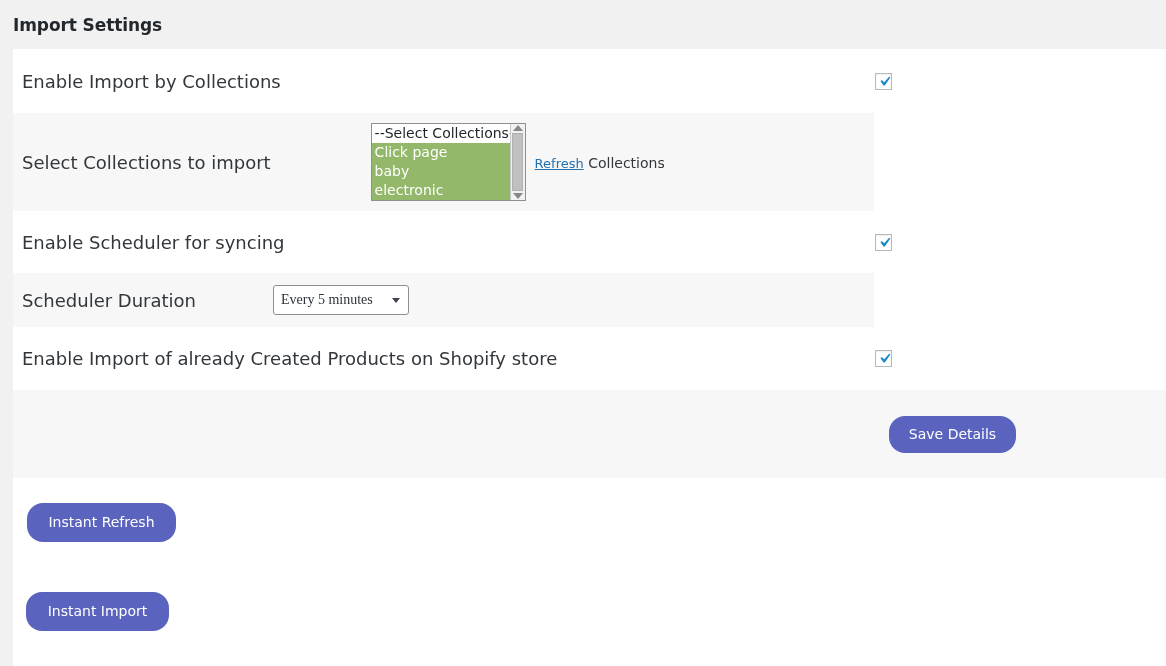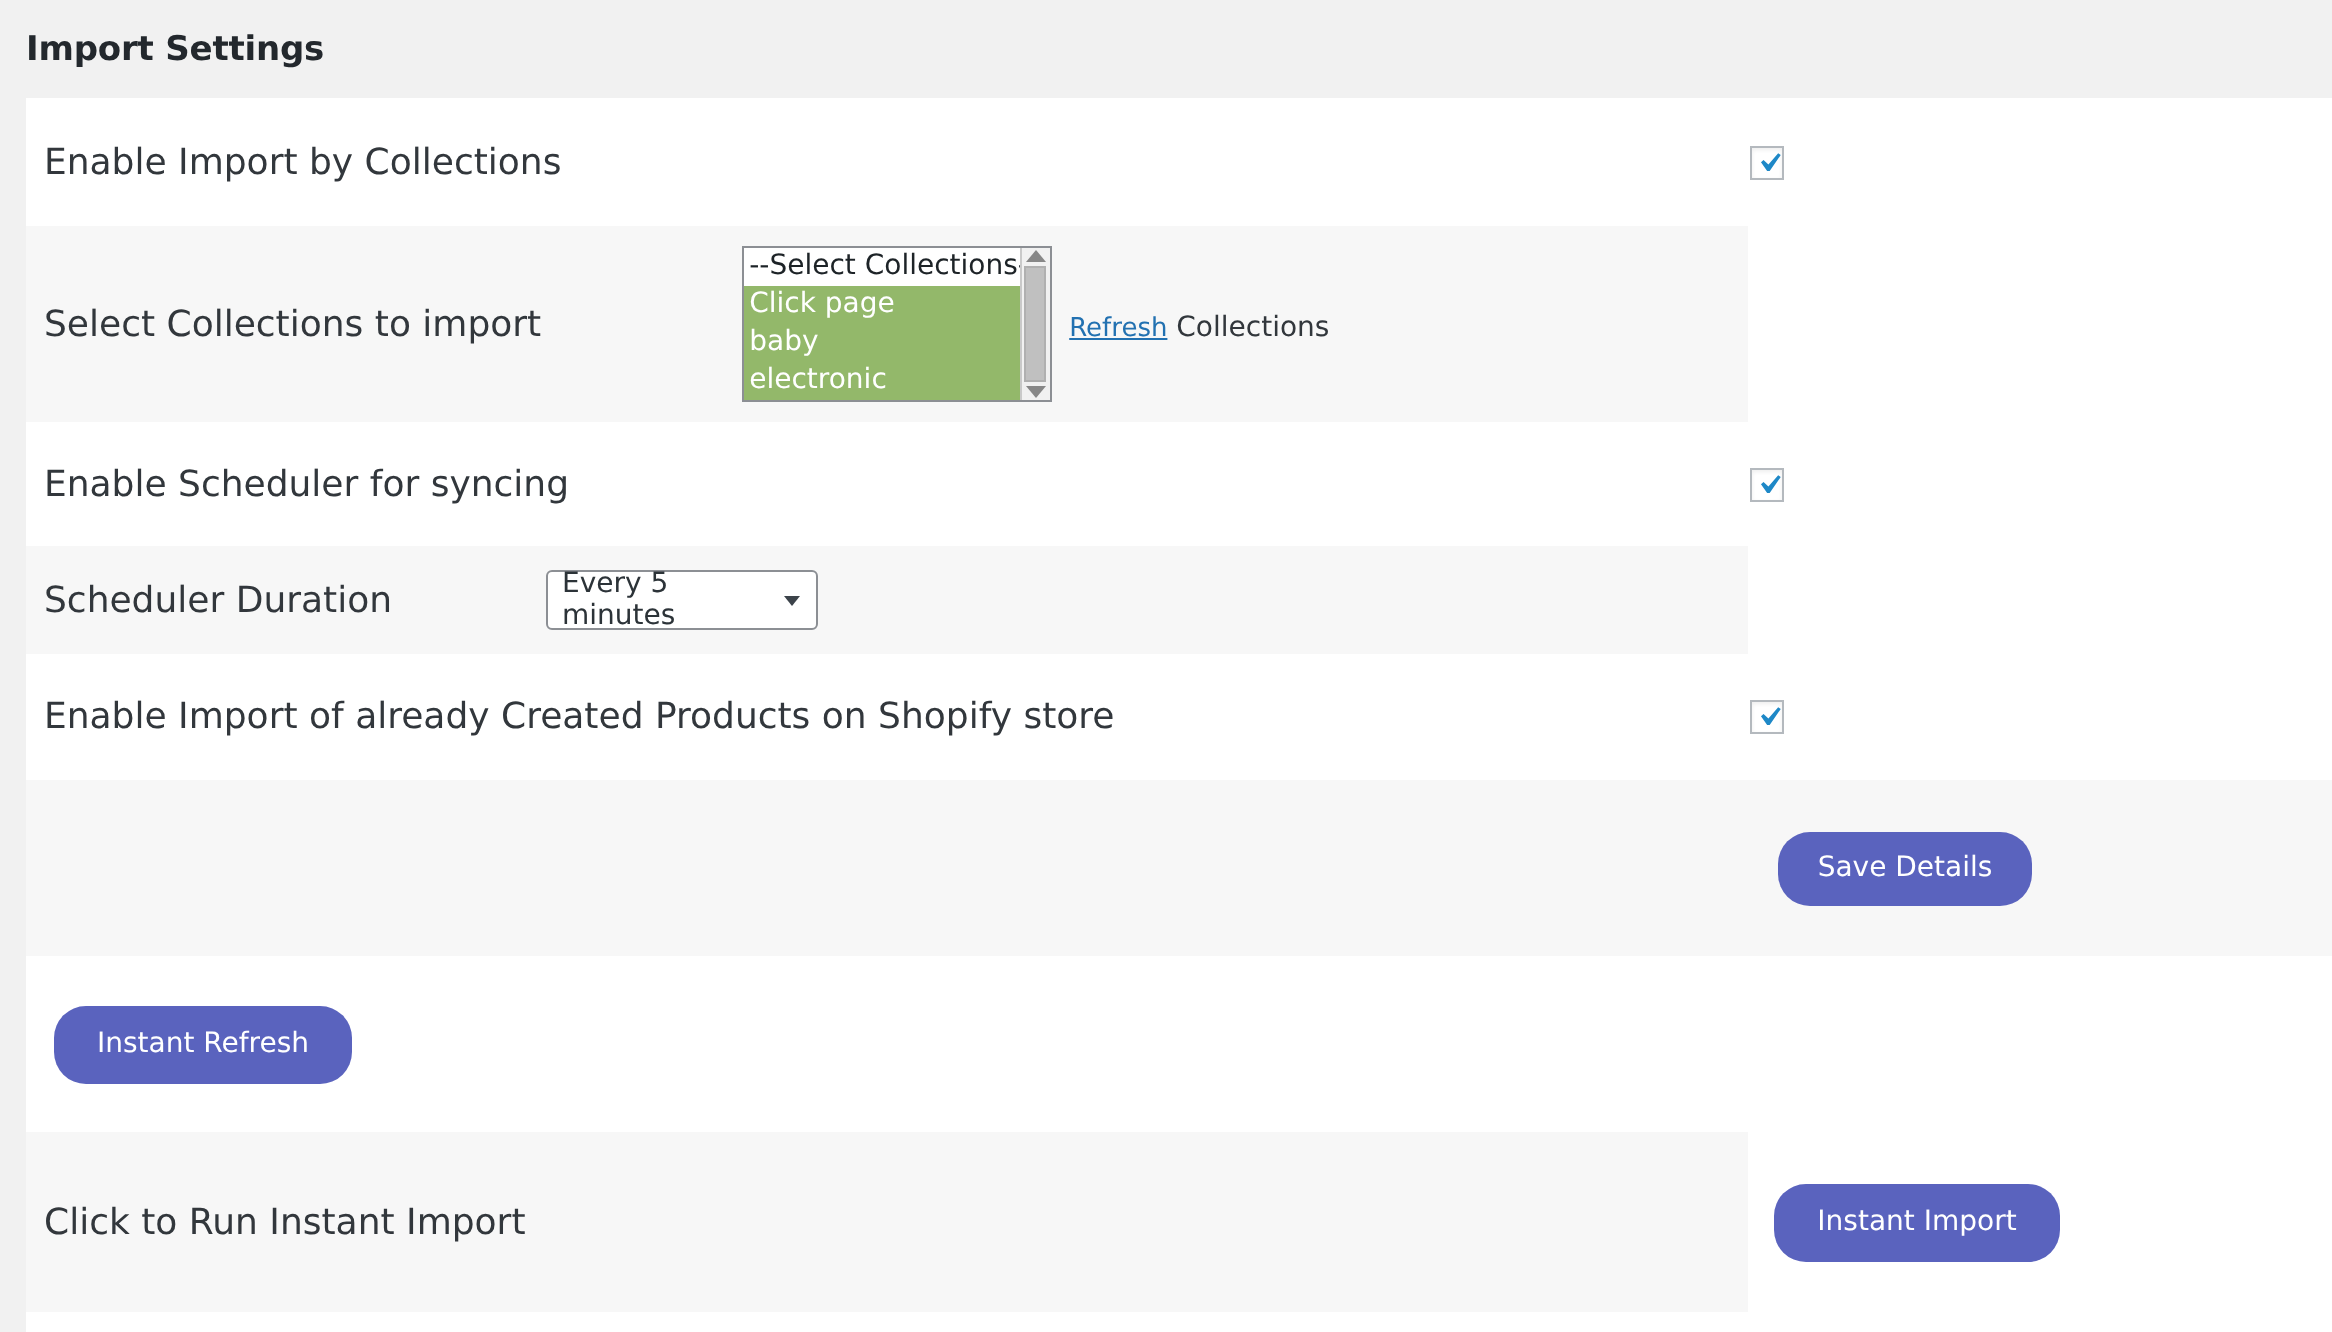--- a/index.html
+++ b/index.html
@@ -177,21 +177,21 @@
     border-radius: 3px;
     background: #ffffff;
     display: flex;
     align-items: center;
     padding: 0 8px 0 7px;
     font-size: 14px;
     color: #2c3338;
     box-shadow: 0 0 0 transparent;
     position: relative;
   }
-  .select-value { flex: 1 1 auto; }
+  .select-value { flex: 1 1 auto; font-family: Liberation Serif, serif; }
   .select-caret {
     width: 0; height: 0;
     border-left: 4px solid transparent;
     border-right: 4px solid transparent;
     border-top: 5px solid #3c434a;
   }
 
   
   .btn {
     border: none;
@@ -307,23 +307,20 @@
       </div>
     </div>
 
     <div class="row r-refresh-products">
       <div class="cell-control ctrl-pad-refresh">
         <button class="btn btn-refresh">Instant Refresh</button>
       </div>
     </div>
 
     <div class="row striped r-run-import">
-      <div class="cell-label">
-        <span class="label-text">Click to Run Instant Import</span>
-      </div>
       <div class="cell-control ctrl-pad-import">
         <button class="btn btn-import">Instant Import</button>
       </div>
     </div>
 
     <div class="row r-tail">
       <div class="cell-label"></div>
       <div class="cell-control"></div>
     </div>
 

